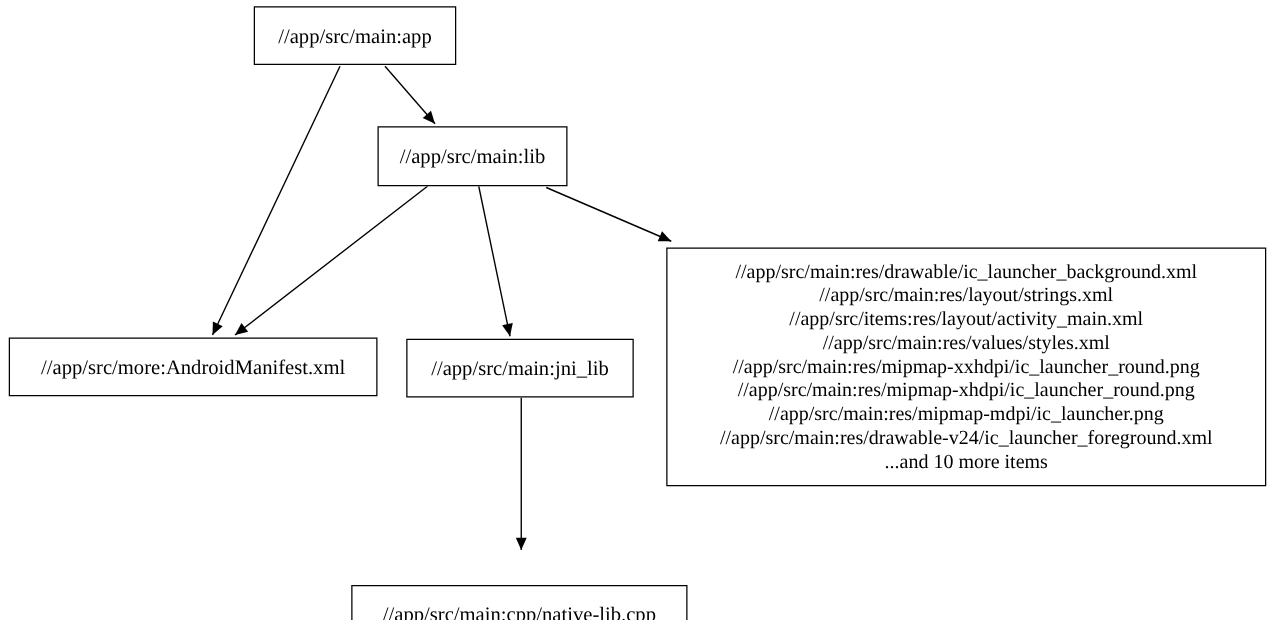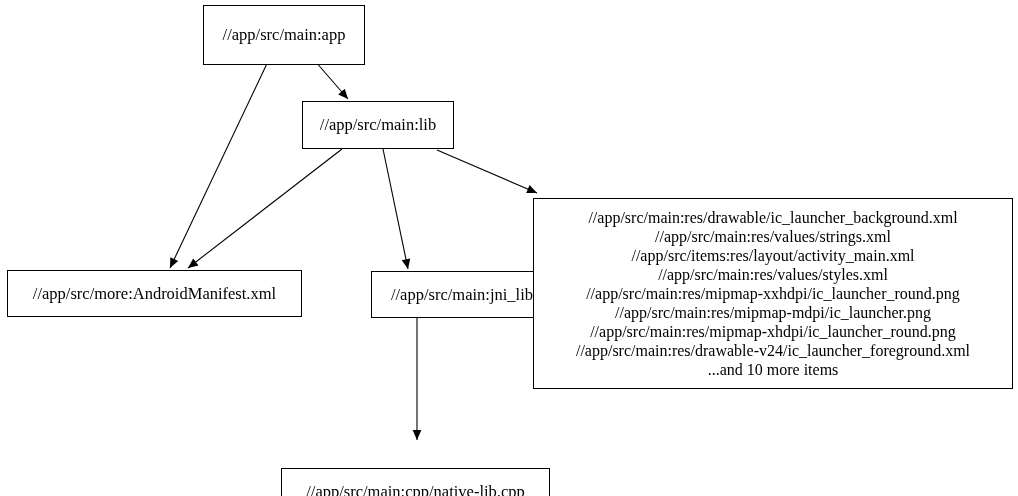--- a/index.html
+++ b/index.html
@@ -28,24 +28,24 @@
     box-sizing: border-box;
     border: 1px solid #000000;
     background: #ffffff;
     display: flex;
     align-items: center;
     justify-content: center;
     text-align: center;
     font-size: 16.5px;
     white-space: nowrap;
   }
-  .node--app      { left: 203px; top:   5px; width: 162px; height: 60px; }
+  .node--app      { left: 203px; top:   5px; width: 162px; height: 47px; }
   .node--lib      { left: 302px; top: 101px; width: 152px; height: 48px; }
   .node--manifest { left:   7px; top: 270px; width: 295px; height: 47px; }
-  .node--jni      { left: 325px; top: 271px; width: 182px; height: 47px; margin-left: 46px; }
+  .node--jni      { left: 325px; top: 271px; width: 182px; height: 47px; }
   .node--cpp      { left: 281px; top: 442px; width: 269px; height: 47px; margin-top: 26px; }
   .node--resources {
     left: 533px; top: 198px; width: 480px; height: 191px;
     flex-direction: column;
     font-size: 16px;
     line-height: 19.1px;
   }
   .resource-line { white-space: nowrap; }
 </style>
 </head>
@@ -78,26 +78,26 @@
   <div class="node node--manifest">
     <span>//app/src/more:AndroidManifest.xml</span>
   </div>
 
   <div class="node node--jni">
     <span>//app/src/main:jni_lib</span>
   </div>
 
   <div class="node node--resources">
     <div class="resource-line">//app/src/main:res/drawable/ic_launcher_background.xml</div>
-    <div class="resource-line">//app/src/main:res/values/strings.xml</div>
+    <div class="resource-line">//app/src/main:res/layout/strings.xml</div>
     <div class="resource-line">//app/src/items:res/layout/activity_main.xml</div>
     <div class="resource-line">//app/src/main:res/values/styles.xml</div>
     <div class="resource-line">//app/src/main:res/mipmap-xxhdpi/ic_launcher_round.png</div>
+    <div class="resource-line">//app/src/main:res/mipmap-xhdpi/ic_launcher_round.png</div>
     <div class="resource-line">//app/src/main:res/mipmap-mdpi/ic_launcher.png</div>
-    <div class="resource-line">//app/src/main:res/mipmap-xhdpi/ic_launcher_round.png</div>
     <div class="resource-line">//app/src/main:res/drawable-v24/ic_launcher_foreground.xml</div>
     <div class="resource-line">...and 10 more items</div>
   </div>
 
   <div class="node node--cpp">
     <span>//app/src/main:cpp/native-lib.cpp</span>
   </div>
 
 </div>
 

